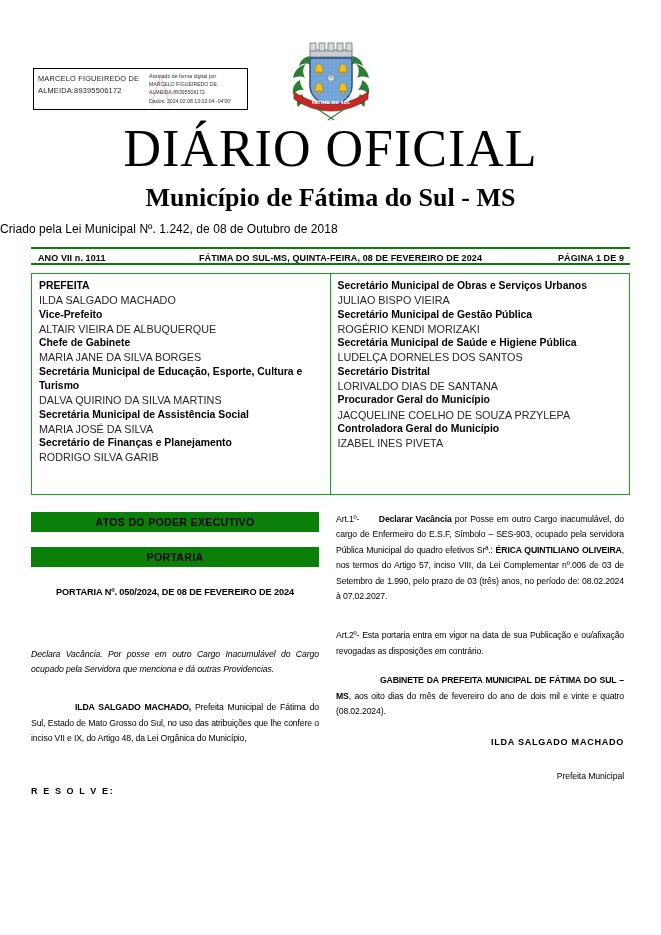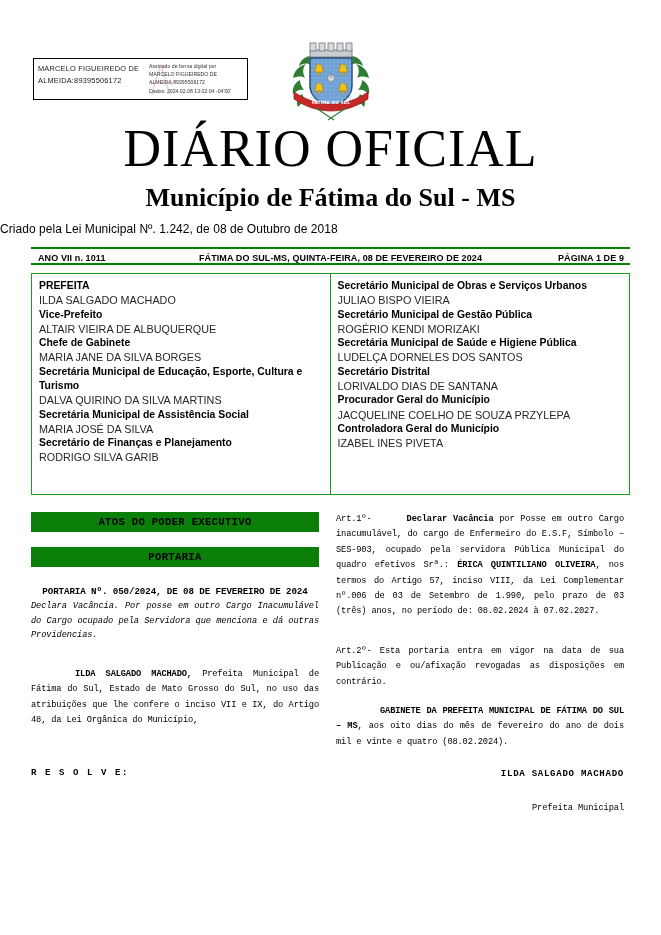--- a/index.html
+++ b/index.html
@@ -24,21 +24,21 @@
 
   
   .masthead {
     position: relative;
     height: 115px;
   }
 
   .sig-box {
     position: absolute;
     left: 33px;
-    top: 58px;
+    top: 68px;
     width: 215px;
     height: 42px;
     border: 1px solid #000;
     background: #fff;
     display: flex;
     align-items: stretch;
     overflow: hidden;
   }
   .sig-left {
     width: 112px;
@@ -150,37 +150,38 @@
     text-align: center;
     font-size: 10.6px;
     font-weight: bold;
     letter-spacing: .3px;
     padding: 4px 0 4px 0;
     margin-bottom: 15px;
   }
   .greenbar.second { margin-top: 0px; margin-bottom: 0; }
 
   .doc-font {
-    font-family: Liberation Mono, monospace;
+    font-family: Liberation Sans, sans-serif;
   }
 
   .portaria-title {
     text-align: center;
     font-size: 9.2px;
     font-weight: bold;
     line-height: 14px;
     margin-top: 18px;
     letter-spacing: -.1px;
   }
 
   .ementa {
     font-size: 8.7px;
     font-style: italic;
     line-height: 14.6px;
     text-align: justify;
+    margin-top: 48px;
     letter-spacing: -.1px;
   }
 
   .para {
     font-size: 8.7px;
     line-height: 15.4px;
     text-align: justify;
     letter-spacing: -.15px;
   }
   .para b { font-weight: bold; }

